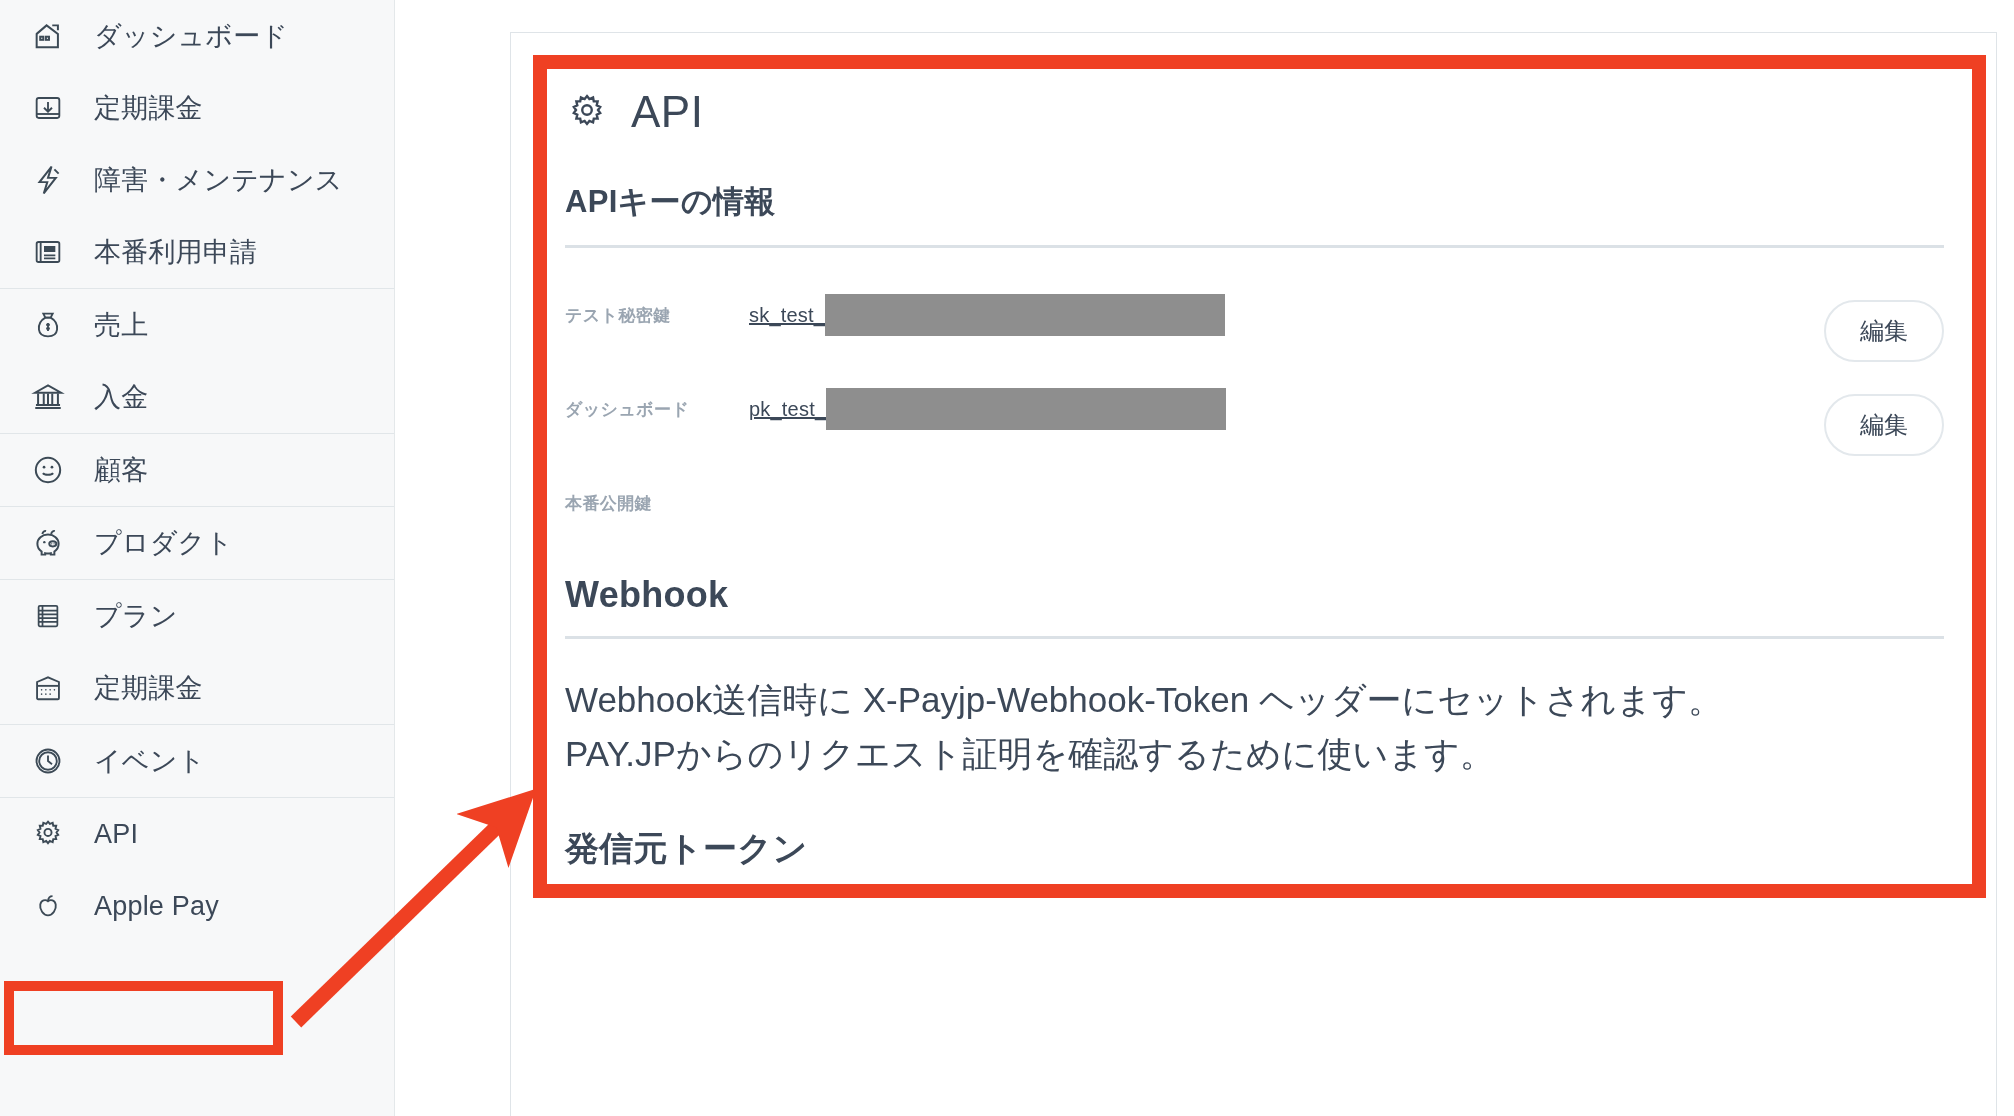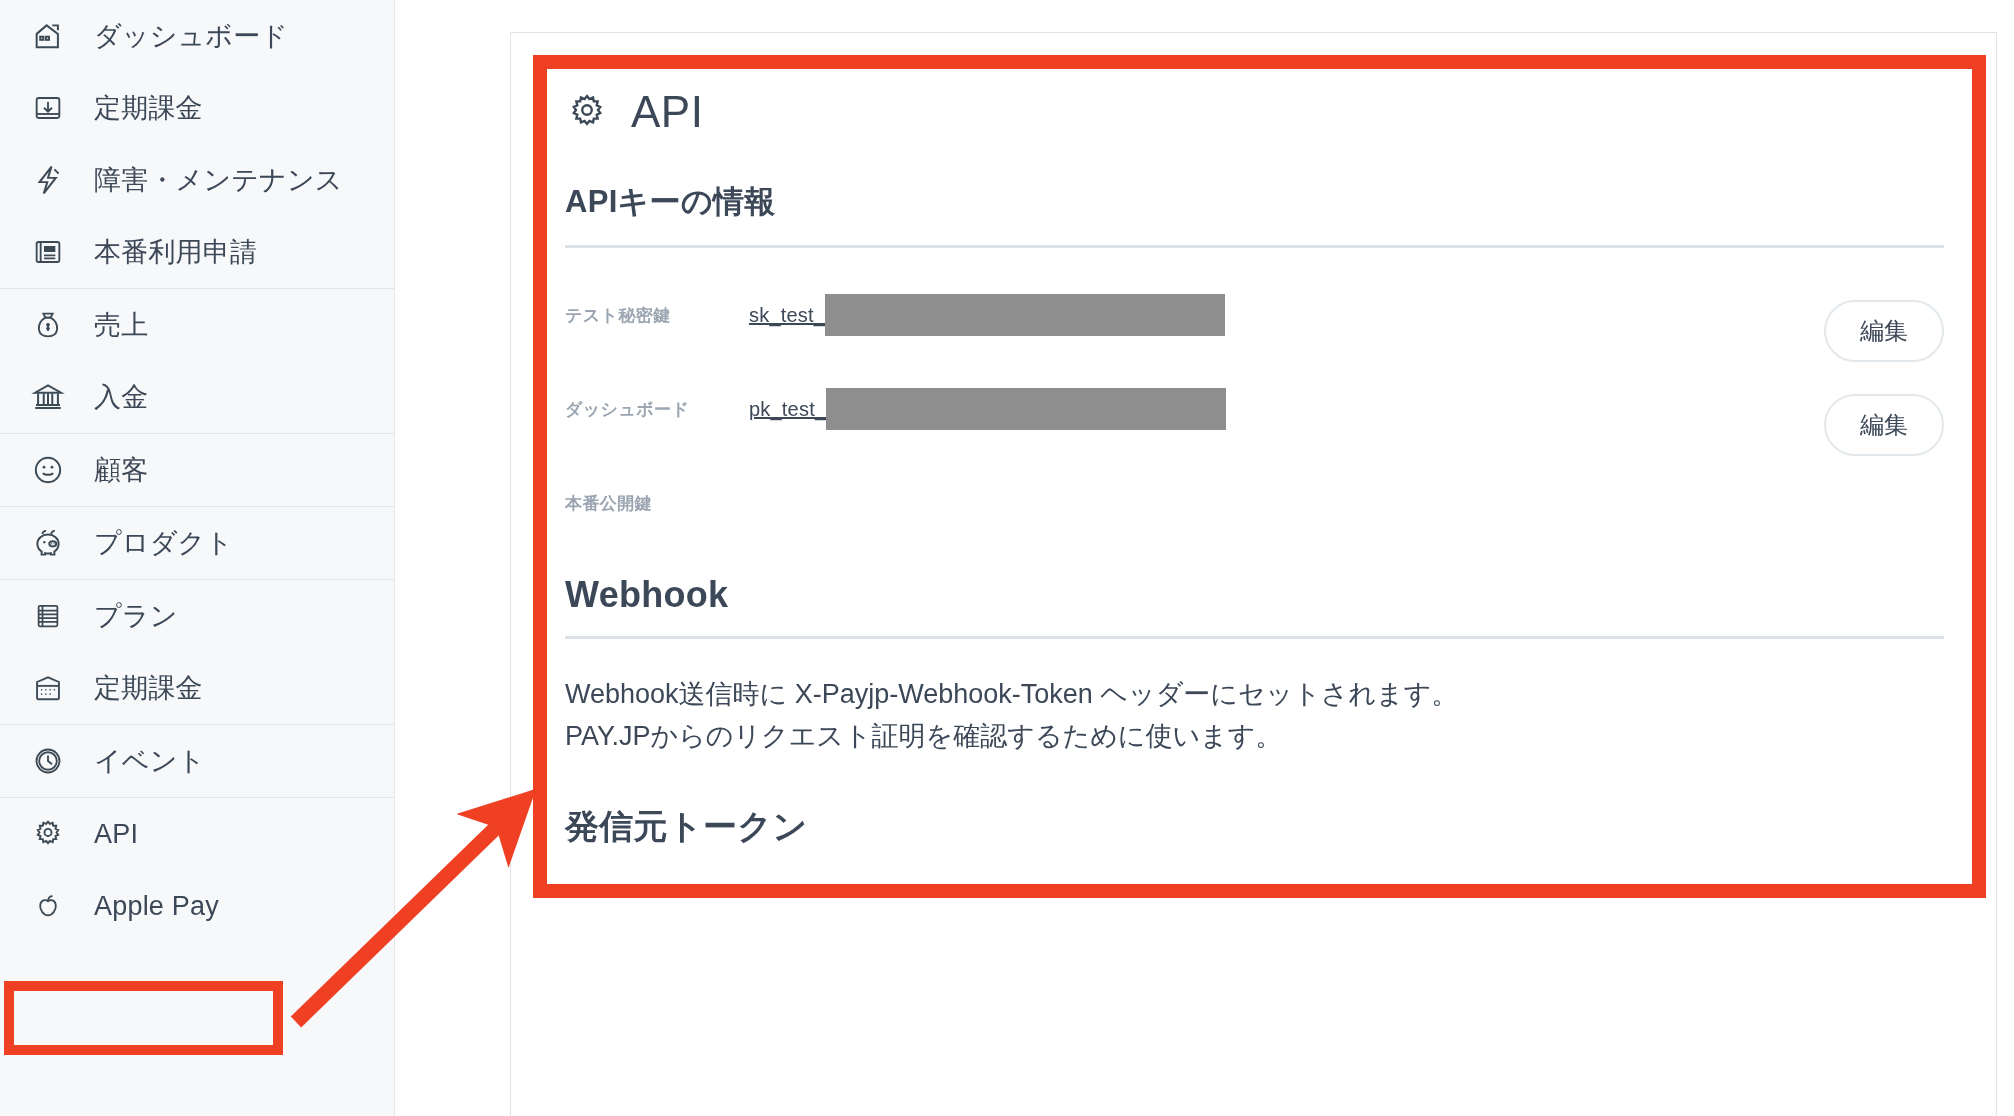--- a/index.html
+++ b/index.html
@@ -123,21 +123,21 @@
 
   .webhook-heading {
     font-size: 36px;
     font-weight: bold;
     color: #3c4858;
     margin-top: 24px;
     margin-bottom: 20px;
     letter-spacing: 0.3px;
   }
   .webhook-body {
-    font-size: 27px;
+    font-size: 35px;
     color: #3c4858;
     line-height: 1.42;
     margin-top: 36px;
   }
   .token-heading {
     font-size: 34px;
     font-weight: bold;
     color: #3c4858;
     margin-top: 48px;
     letter-spacing: 0.3px;

